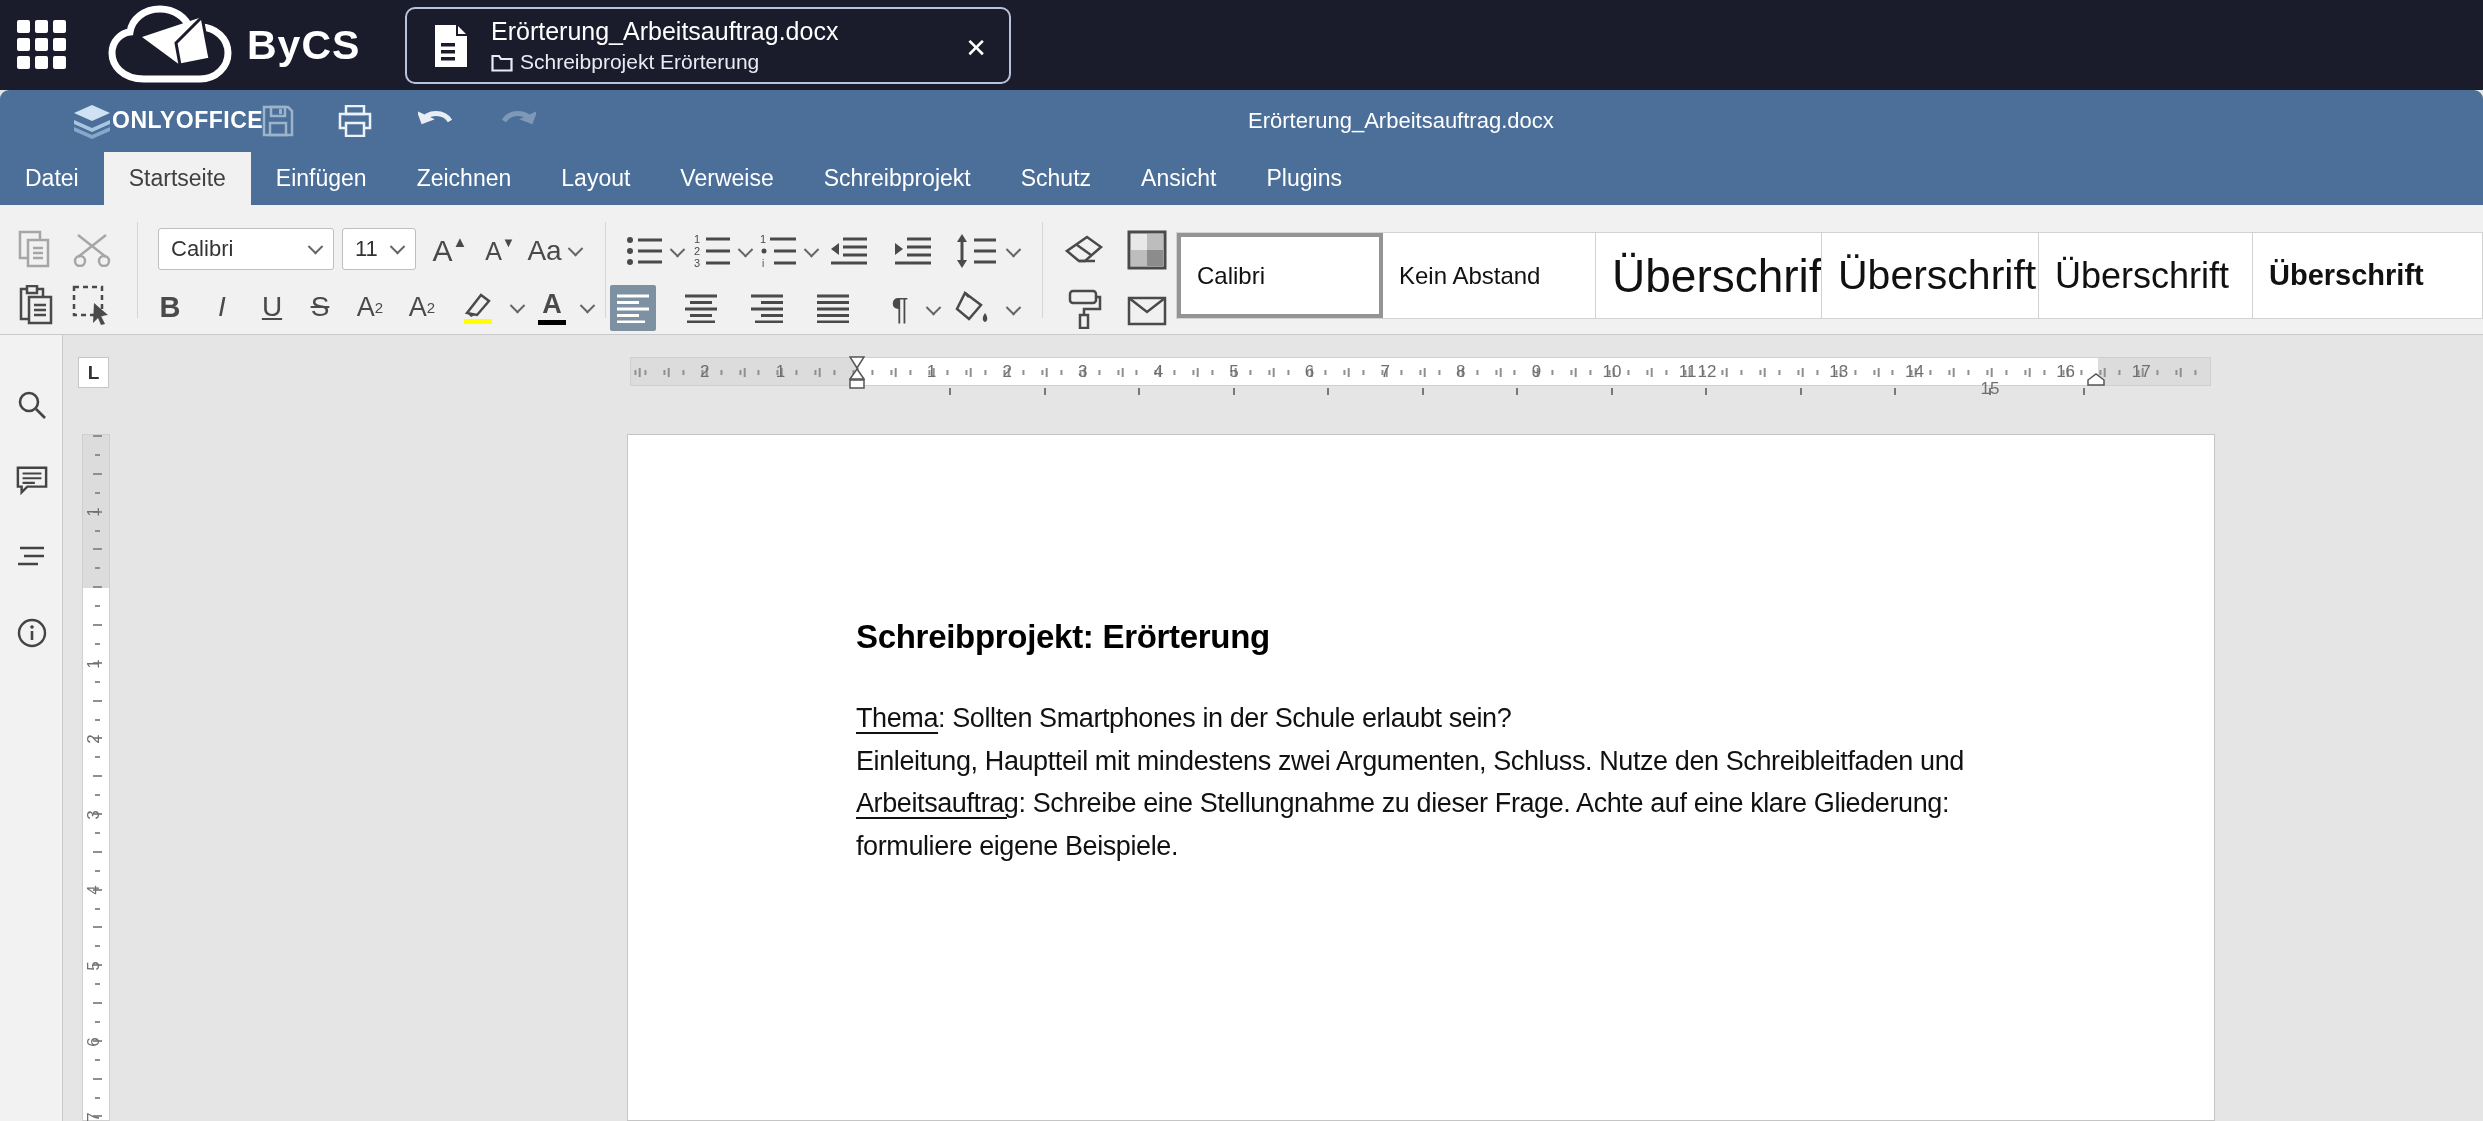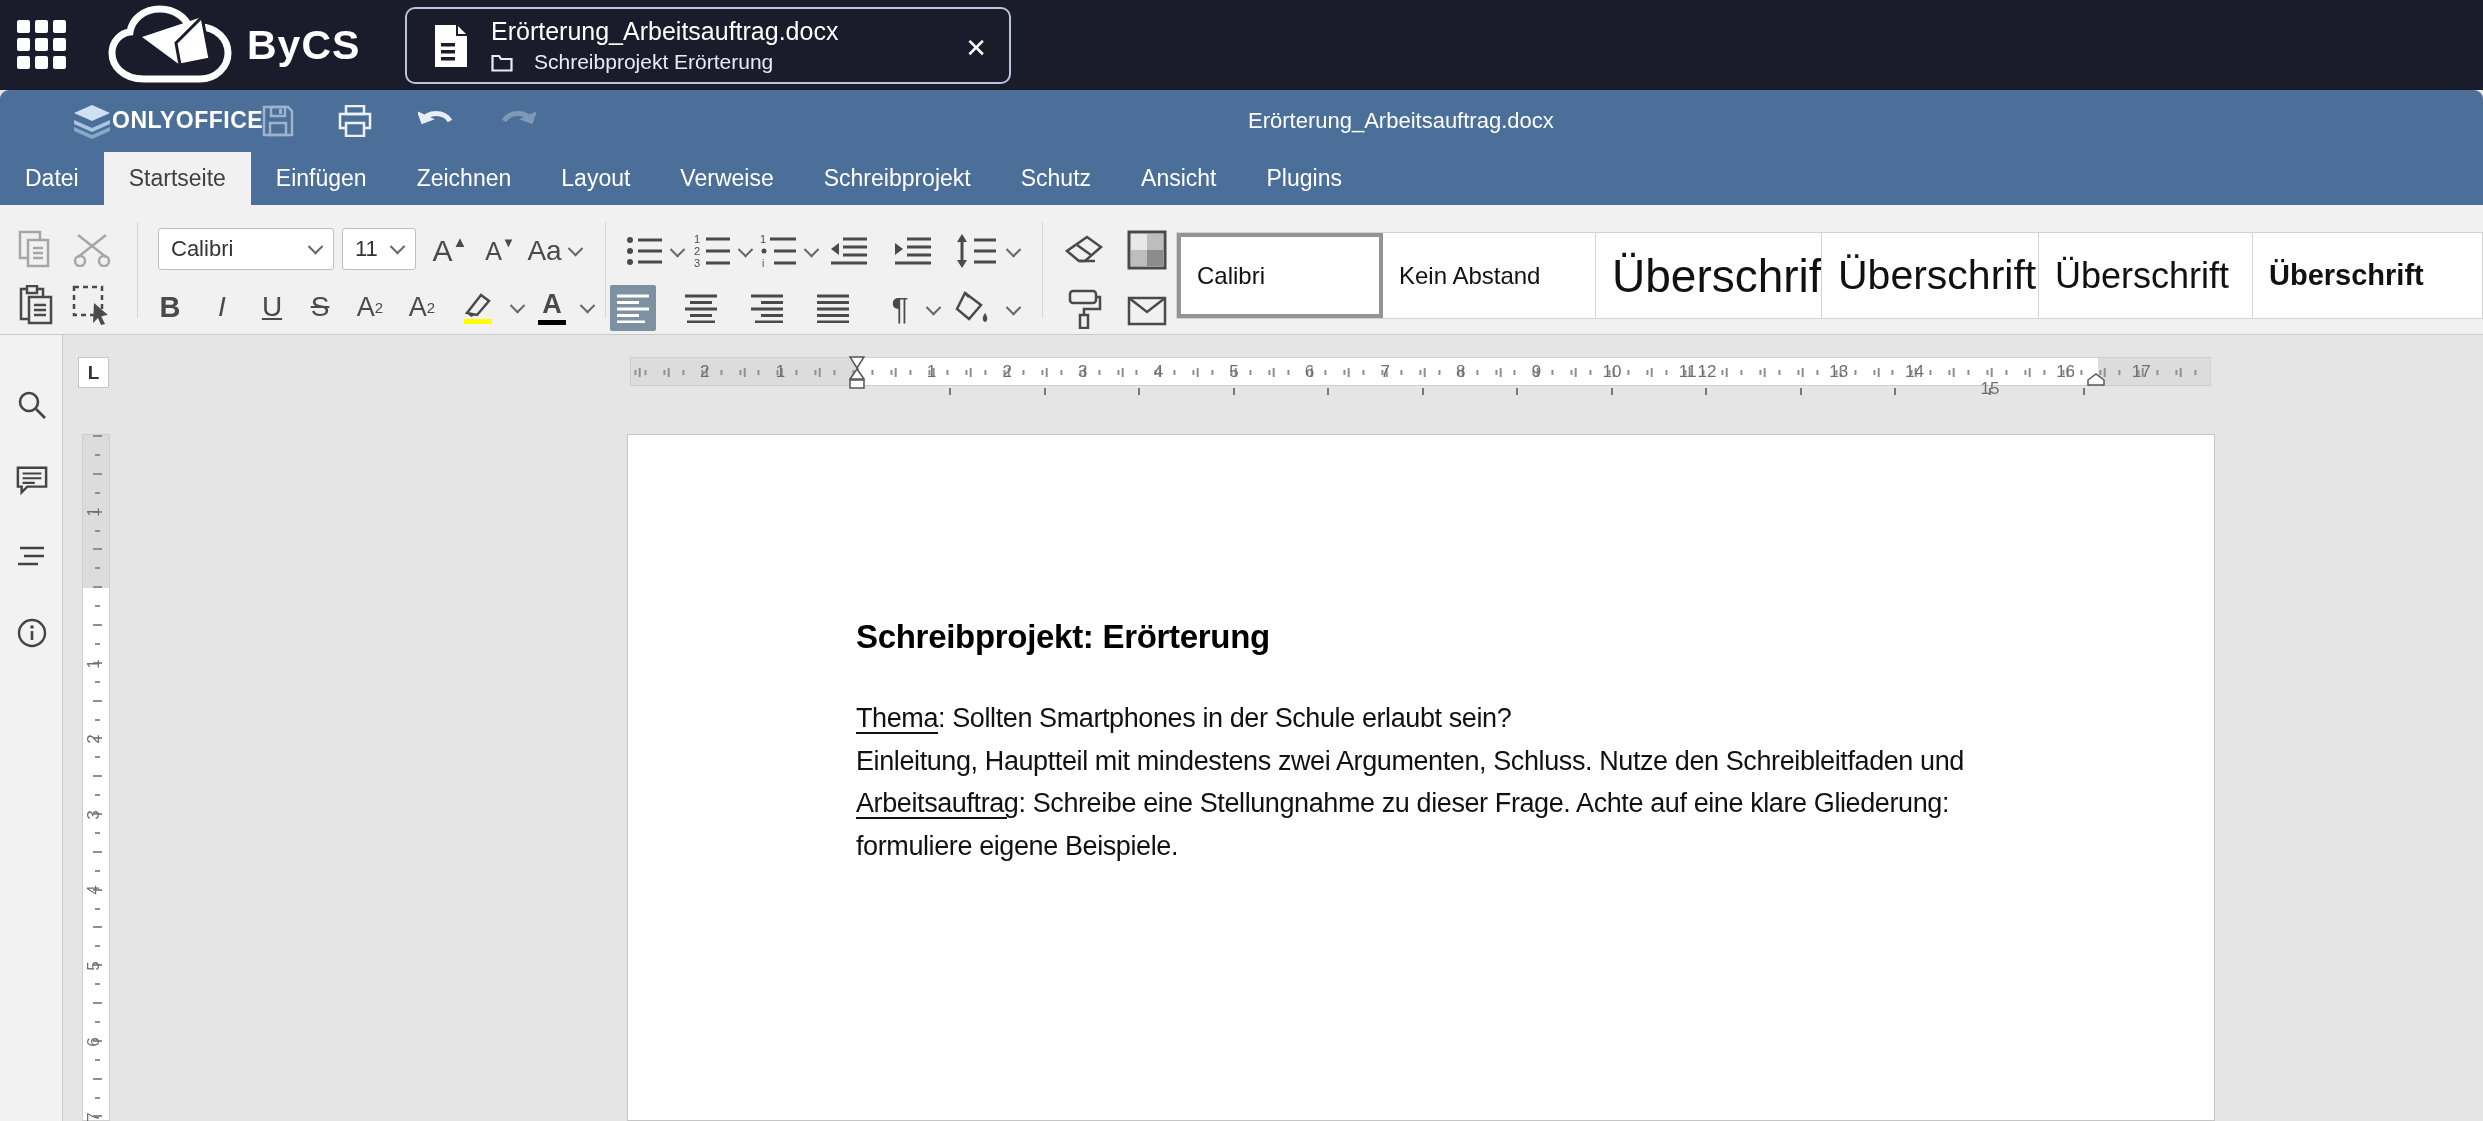--- a/index.html
+++ b/index.html
@@ -10,21 +10,21 @@
   #topbar { position:absolute; left:0; top:0; width:2483px; height:90px; background:#1a1c2b; }
   #appgrid { position:absolute; left:17px; top:20px; width:50px; height:50px; display:grid;
              grid-template-columns:repeat(3,13px); grid-template-rows:repeat(3,13px); gap:5px; cursor:pointer; }
   #appgrid span { background:#fff; border-radius:2px; }
   #bycs-logo { position:absolute; left:106px; top:3px; }
   #bycs-text { position:absolute; left:247px; top:22px; color:#fff; font-size:41px; font-weight:bold; letter-spacing:1px; }
   #doc-tab { position:absolute; left:405px; top:7px; width:606px; height:77px; border:2px solid #b9c3dc;
              border-radius:10px; display:flex; align-items:center; padding-left:26px; }
   #doc-tab .col { margin-left:22px; }
   #doc-tab .title { color:#fff; font-size:25px; }
-  #doc-tab .subrow { display:flex; align-items:center; gap:21px; margin-top:4px; }
+  #doc-tab .subrow { display:flex; align-items:center; gap:7px; margin-top:4px; }
   #doc-tab .subtitle { color:#e9ebf4; font-size:21px; }
   #tab-close { position:absolute; right:22px; top:24px; color:#fff; font-size:26px; cursor:pointer; }
 
   
   #bluebar { position:absolute; left:0; top:90px; width:2483px; height:62px; background:#4b6f99;
              border-top-left-radius:9px; border-top-right-radius:9px; }
   #oo-brand { position:absolute; left:112px; top:17px; color:#fff; font-size:23px; font-weight:bold; letter-spacing:.5px; }
   .hicon { position:absolute; top:15px; }
   #doc-title { position:absolute; left:1248px; top:18px; color:#fff; font-size:22px; }
 

